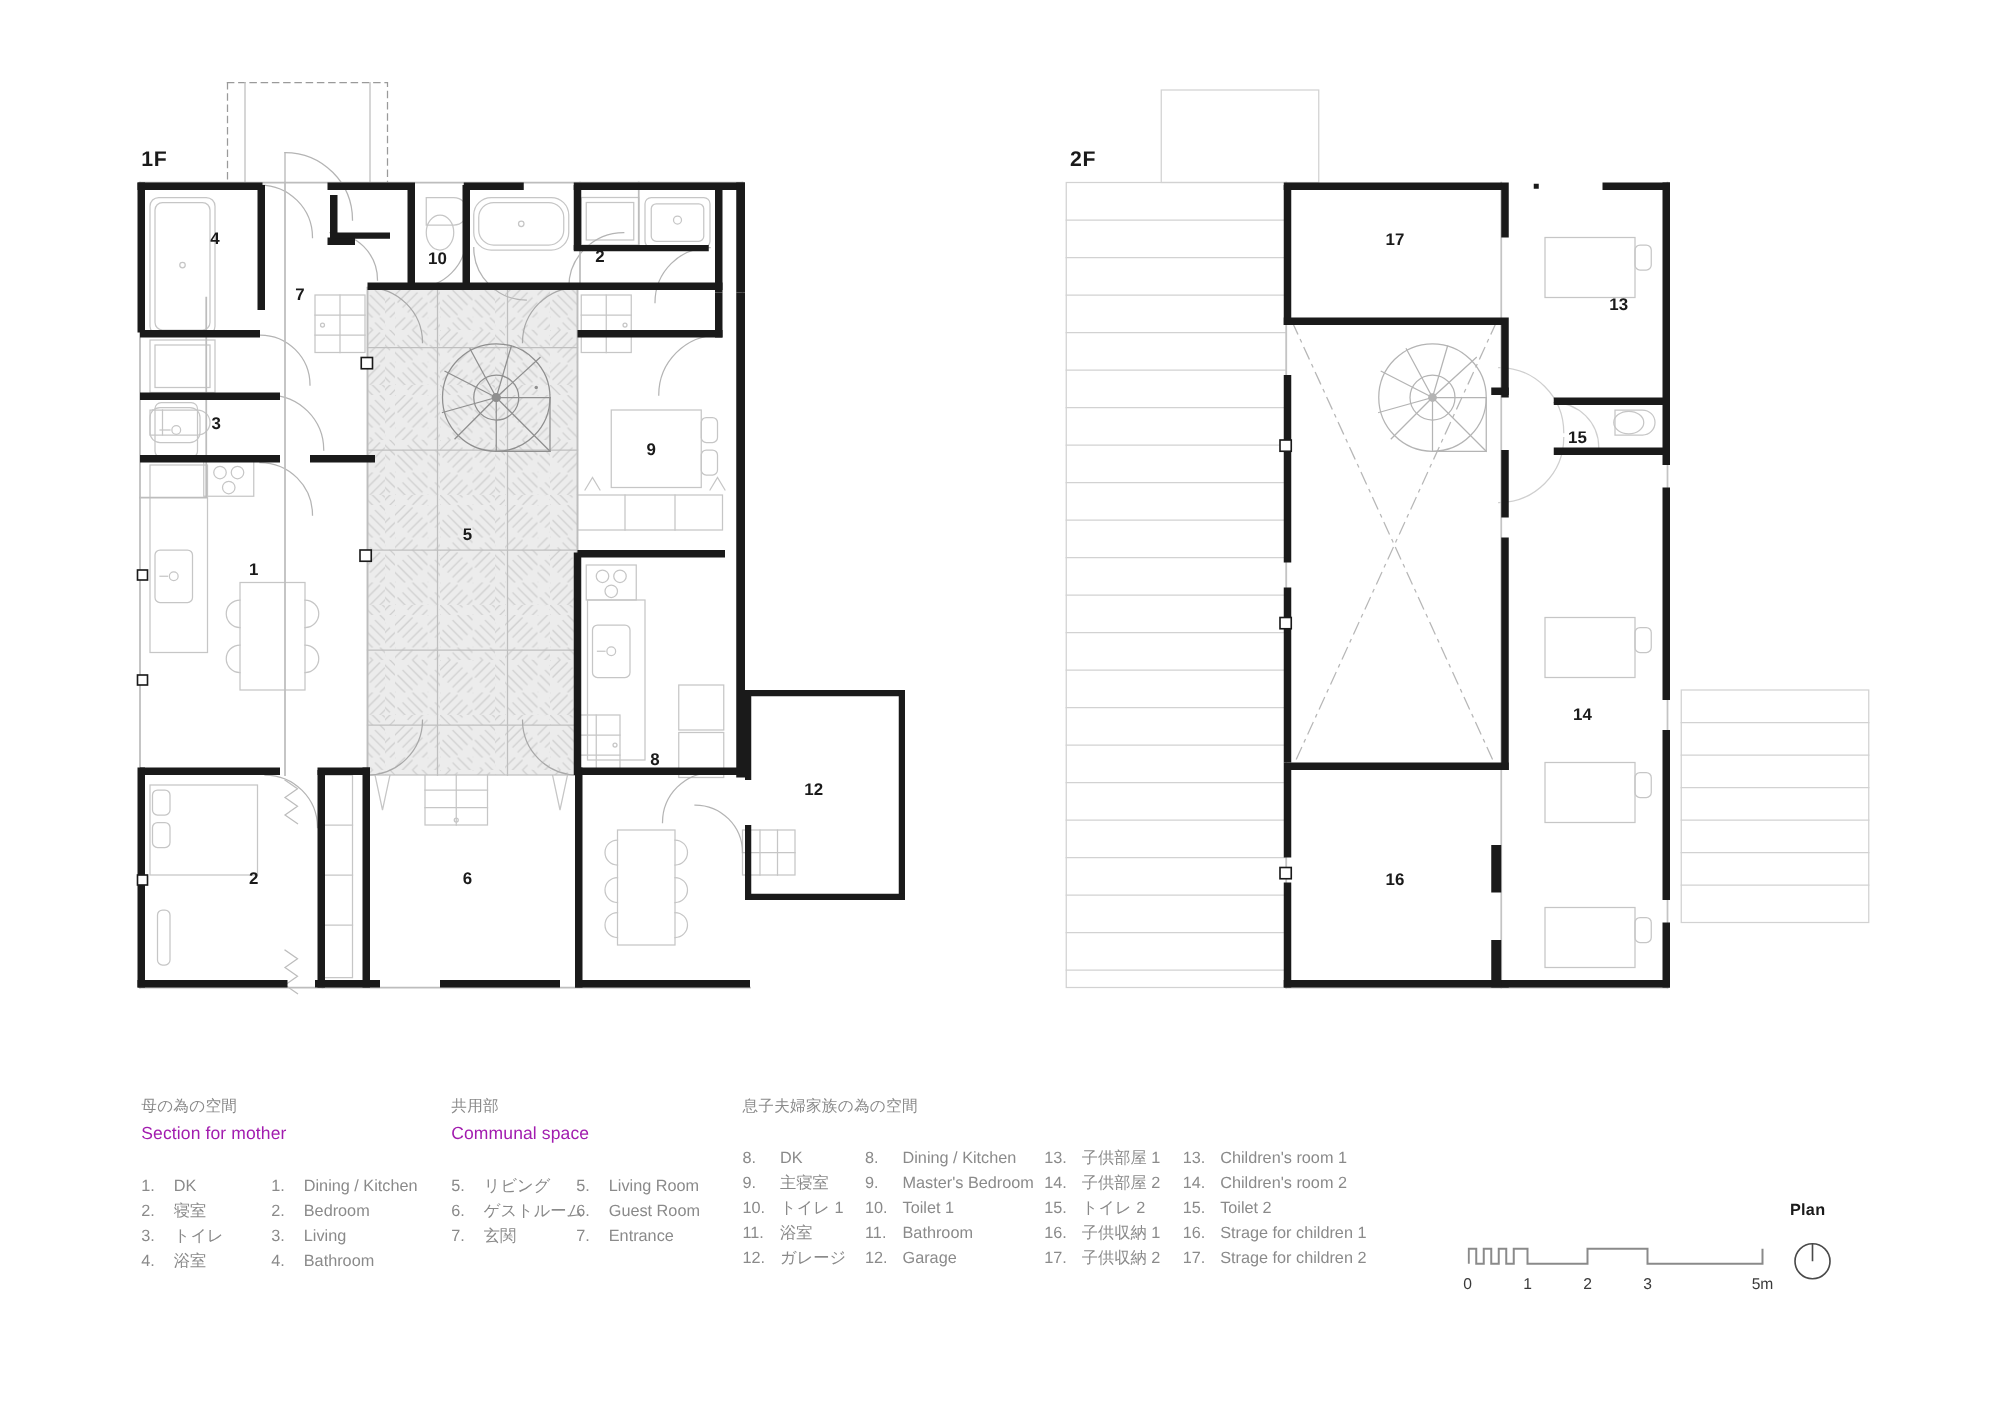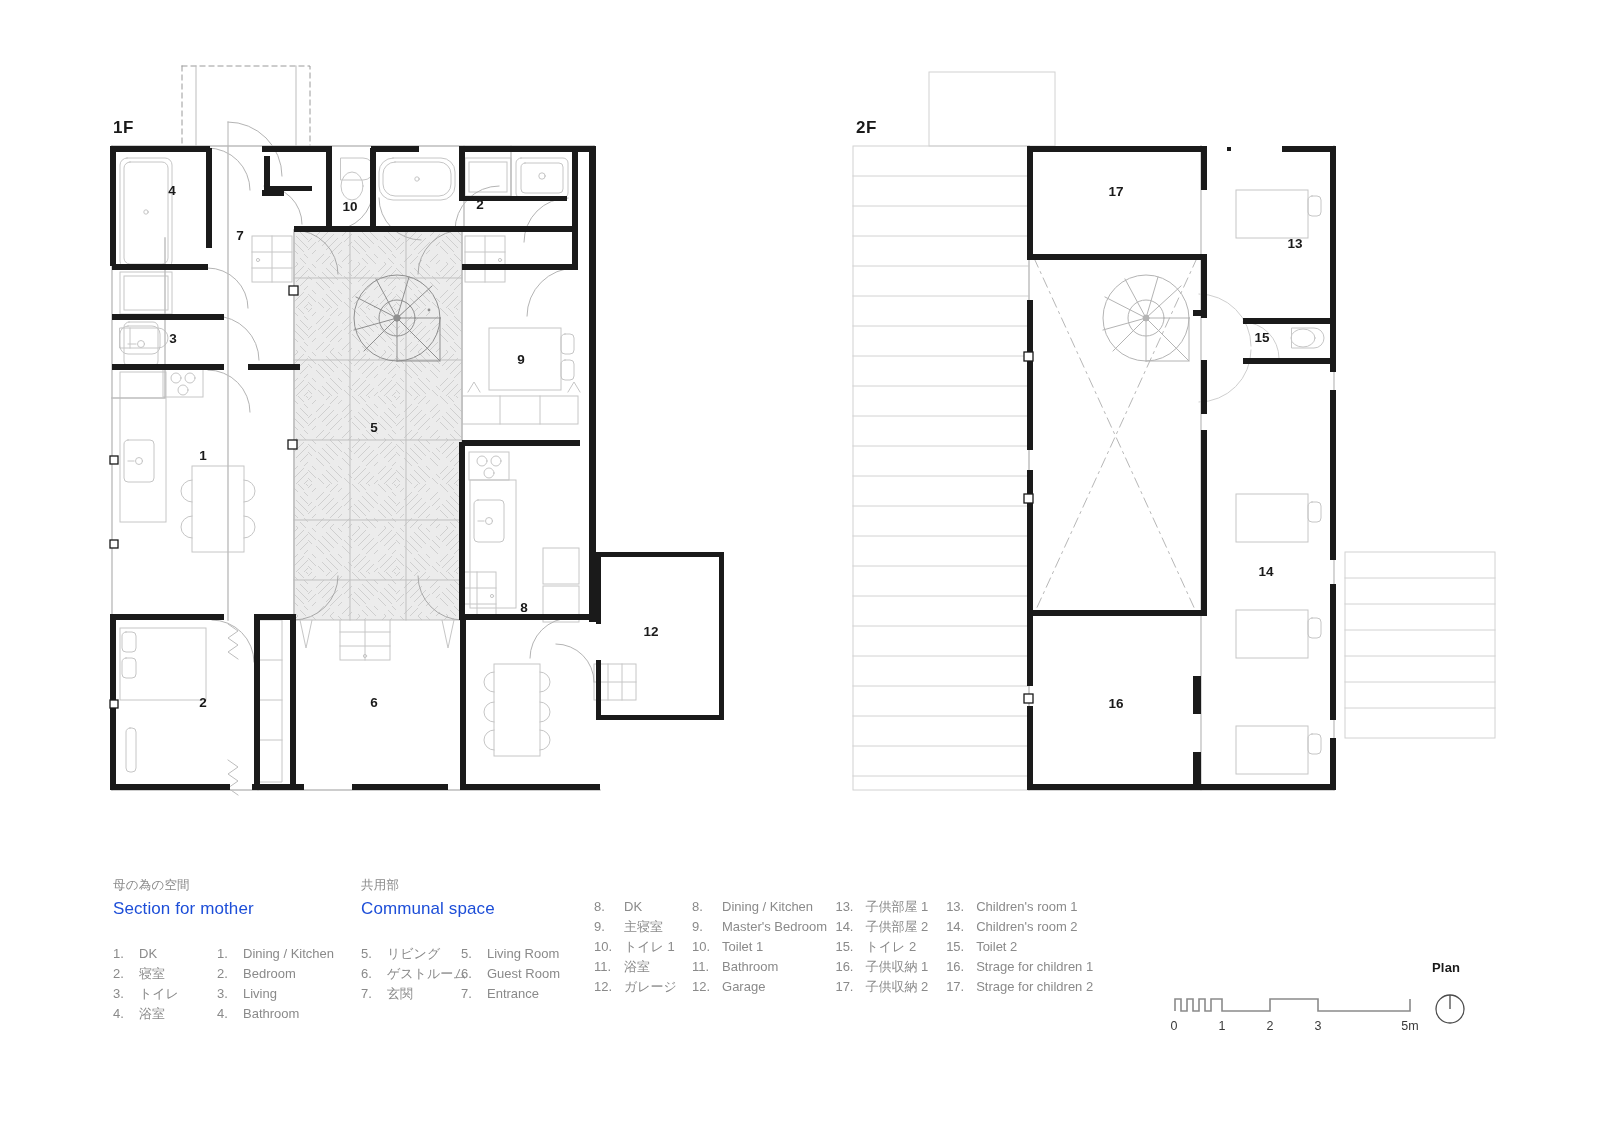--- a/index.html
+++ b/index.html
@@ -56,22 +56,22 @@
   .lg-2 { width: 233px; }
   .lg-3 { width: 520px; }
 
   .lg-head-jp {
     font-size: 12.5px;
     color: #8a8a8a;
     margin-bottom: 1px;
     letter-spacing: .2px;
   }
   .lg-head-en {
-    font-size: 17px;
-    color: #1d4ed8;
+    font-size: 14px;
+    color: #a21caf;
     letter-spacing: .1px;
   }
   .lg-cols {
     display: flex;
     margin-top: 21px;
   }
   .lg-col { display: flex; flex-direction: column; }
   .lg-item {
     display: flex;
     font-size: 13px;
@@ -510,21 +510,21 @@
     <div class="rnum" style="left: 173px; top: 339px;">3</div>
     <div class="rnum" style="left: 521px; top: 360px;">9</div>
     <div class="rnum" style="left: 374px; top: 428px;">5</div>
     <div class="rnum" style="left: 203px; top: 456px;">1</div>
     <div class="rnum" style="left: 524px; top: 608px;">8</div>
     <div class="rnum" style="left: 651px; top: 632px;">12</div>
     <div class="rnum" style="left: 203px; top: 703px;">2</div>
     <div class="rnum" style="left: 374px; top: 703px;">6</div>
     <div class="rnum" style="left: 1116px; top: 192px;">17</div>
     <div class="rnum" style="left: 1295px; top: 244px;">13</div>
-    <div class="rnum" style="left: 1262px; top: 338px;">15</div>
+    <div class="rnum" style="left: 1262px; top: 350px;">15</div>
     <div class="rnum" style="left: 1266px; top: 572px;">14</div>
     <div class="rnum" style="left: 1116px; top: 704px;">16</div>
   </div>
 
 <div class="legend">
 
   <div class="legend-group lg-1">
     <div class="lg-head-jp">母の為の空間</div>
     <div class="lg-head-en">Section for mother</div>
     <div class="lg-cols">
@@ -596,20 +596,21 @@
           </div>
         <div class="lg-item">
             <span class="lg-idx">7.</span>
             <span class="lg-txt">Entrance</span>
           </div>
       </div>
     </div>
   </div>
 
   <div class="legend-group lg-3">
+    <div class="lg-head-jp">息子夫婦家族の為の空間</div>
     <div class="lg-cols">
       <div class="lg-col c-w5">
         <div class="lg-item">
             <span class="lg-idx wide">8.</span>
             <span class="lg-txt">DK</span>
           </div>
         <div class="lg-item">
             <span class="lg-idx wide">9.</span>
             <span class="lg-txt">主寝室</span>
           </div>

